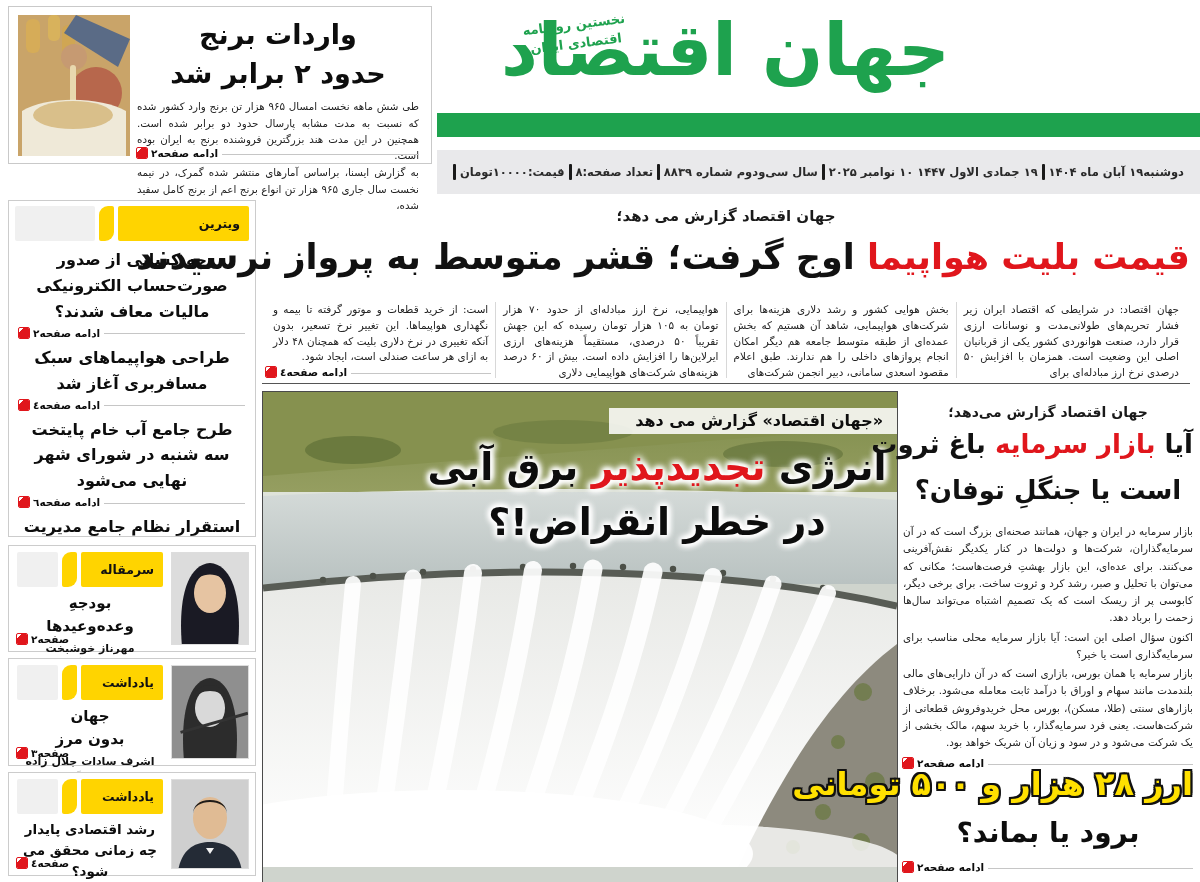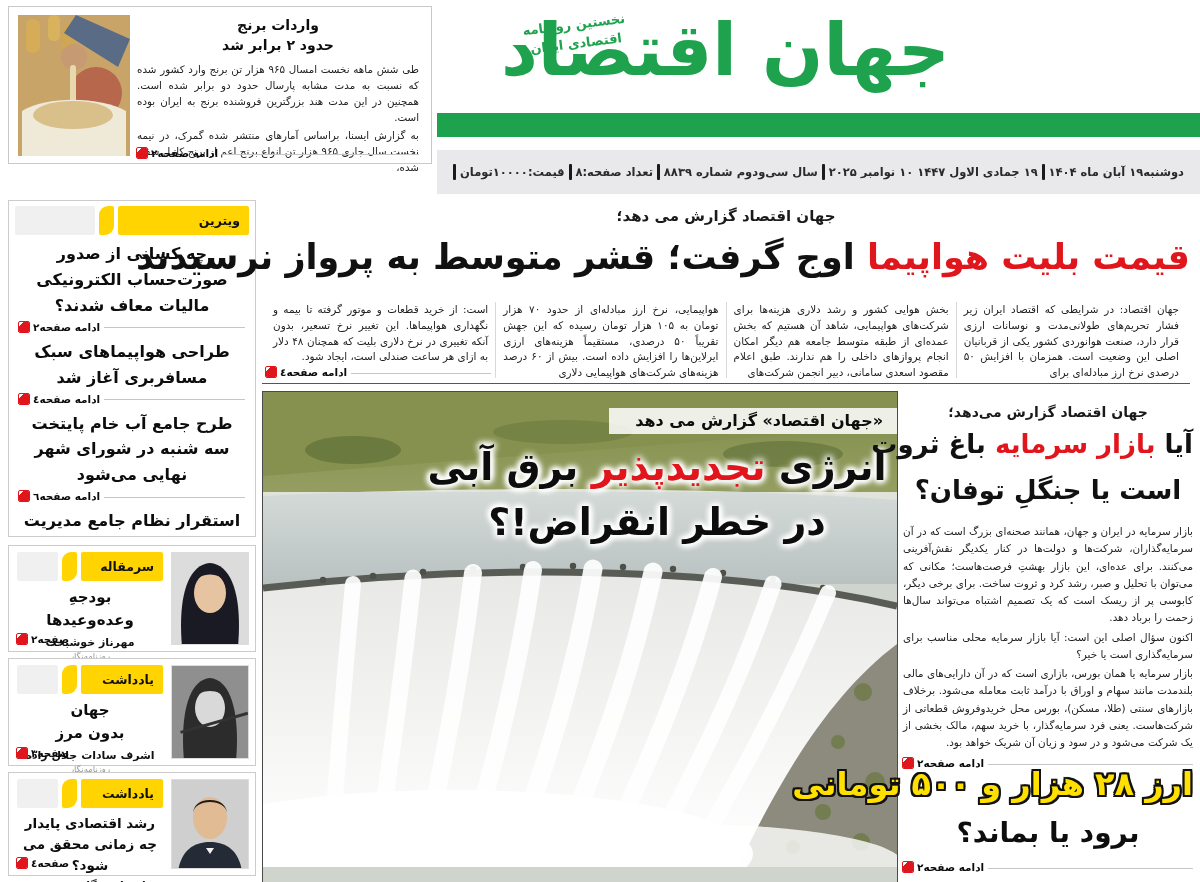--- a/index.html
+++ b/index.html
@@ -7,42 +7,42 @@
   .page {
     position:relative; width:1200px; height:882px; margin:0 auto;
     background:#fff; font-family:"DejaVu Sans", sans-serif; direction:rtl; overflow:hidden; color:#111;
   }
   .red { color:#e0161c; }
 
   
   .rice-box { position:absolute; left:8px; top:6px; width:424px; height:158px; border:1px solid #c9c9c9; background:#fff; }
   .rice-photo { position:absolute; left:9px; top:8px; width:112px; height:141px; overflow:hidden; }
   .rice-content { position:absolute; left:128px; top:8px; right:12px; bottom:4px; }
-  .rice-title { font-size:14px; font-weight:bold; text-align:center; line-height:1.45; color:#0d0d0d; }
+  .rice-title { font-size:27px; font-weight:bold; text-align:center; line-height:1.45; color:#0d0d0d; }
   .rice-body { font-size:10.3px; line-height:1.58; text-align:justify; color:#222; margin-top:5px; }
   .rice-cont { position:absolute; bottom:0; left:0; right:0; }
 
   
   .masthead { position:absolute; top:0; left:437px; right:0; height:146px; }
   .masthead-title { position:absolute; top:2px; right:250px; font-size:72px; font-weight:bold; color:#1ea24e; line-height:1.35; letter-spacing:-2px; }
   .masthead-sub { position:absolute; top:16px; left:78px; width:120px; text-align:center; font-size:13px; font-weight:bold; color:#1ea24e; transform:rotate(-7deg); line-height:1.45; }
   .green-bar { position:absolute; top:113px; left:0; right:0; height:24px; background:#1ea24e; }
   .date-strip { position:absolute; top:150px; left:437px; right:0; height:44px; background:#e9e9eb;
     display:flex; align-items:center; justify-content:space-between; padding:0 16px; }
   .date-item { font-size:11.5px; font-weight:bold; color:#2a2a2a; white-space:nowrap; }
   .date-sep { width:3px; height:16px; background:#1a1a1a; border-radius:1px; flex:0 0 auto; }
 
   
   .cont-row { display:flex; direction:ltr; align-items:center; gap:4px; }
   .flag { width:10px; height:10px; flex:0 0 auto; border-radius:1px; background:linear-gradient(135deg,#fff 0 3px,#e0161c 3px); outline:1px solid #e0161c; }
   .cont-text { font-size:10.5px; font-weight:bold; color:#0d0d0d; white-space:nowrap; }
   .cont-line { flex:1; border-top:1px solid #c6c6c6; margin-top:2px; }
 
   
-  .secbar { display:flex; height:29px; align-items:stretch; gap:4px; }
+  .secbar { display:flex; height:35px; align-items:stretch; gap:4px; }
   .secbar .label { background:#ffd400; flex:0 0 56%; display:flex; align-items:center; padding-right:9px; font-size:12.5px; font-weight:bold; color:#111; border-radius:2px; }
   .secbar .notch { flex:0 0 15px; background:#ffd400; border-radius:9px 2px 9px 2px; }
   .secbar .rest { flex:1; background:#f0f0f0; border-radius:2px; }
 
   
   .vitrine { position:absolute; left:8px; top:200px; width:248px; height:337px; border:1px solid #ccc; background:#fff; padding:5px 0 0; overflow:hidden; }
   .vitrine .secbar { margin:0 6px; }
   .v-item { padding:6px 10px 0; }
   .v-title { font-size:16px; font-weight:bold; text-align:center; line-height:1.62; color:#0d0d0d; }
   .v-cont { margin-top:2px; }

